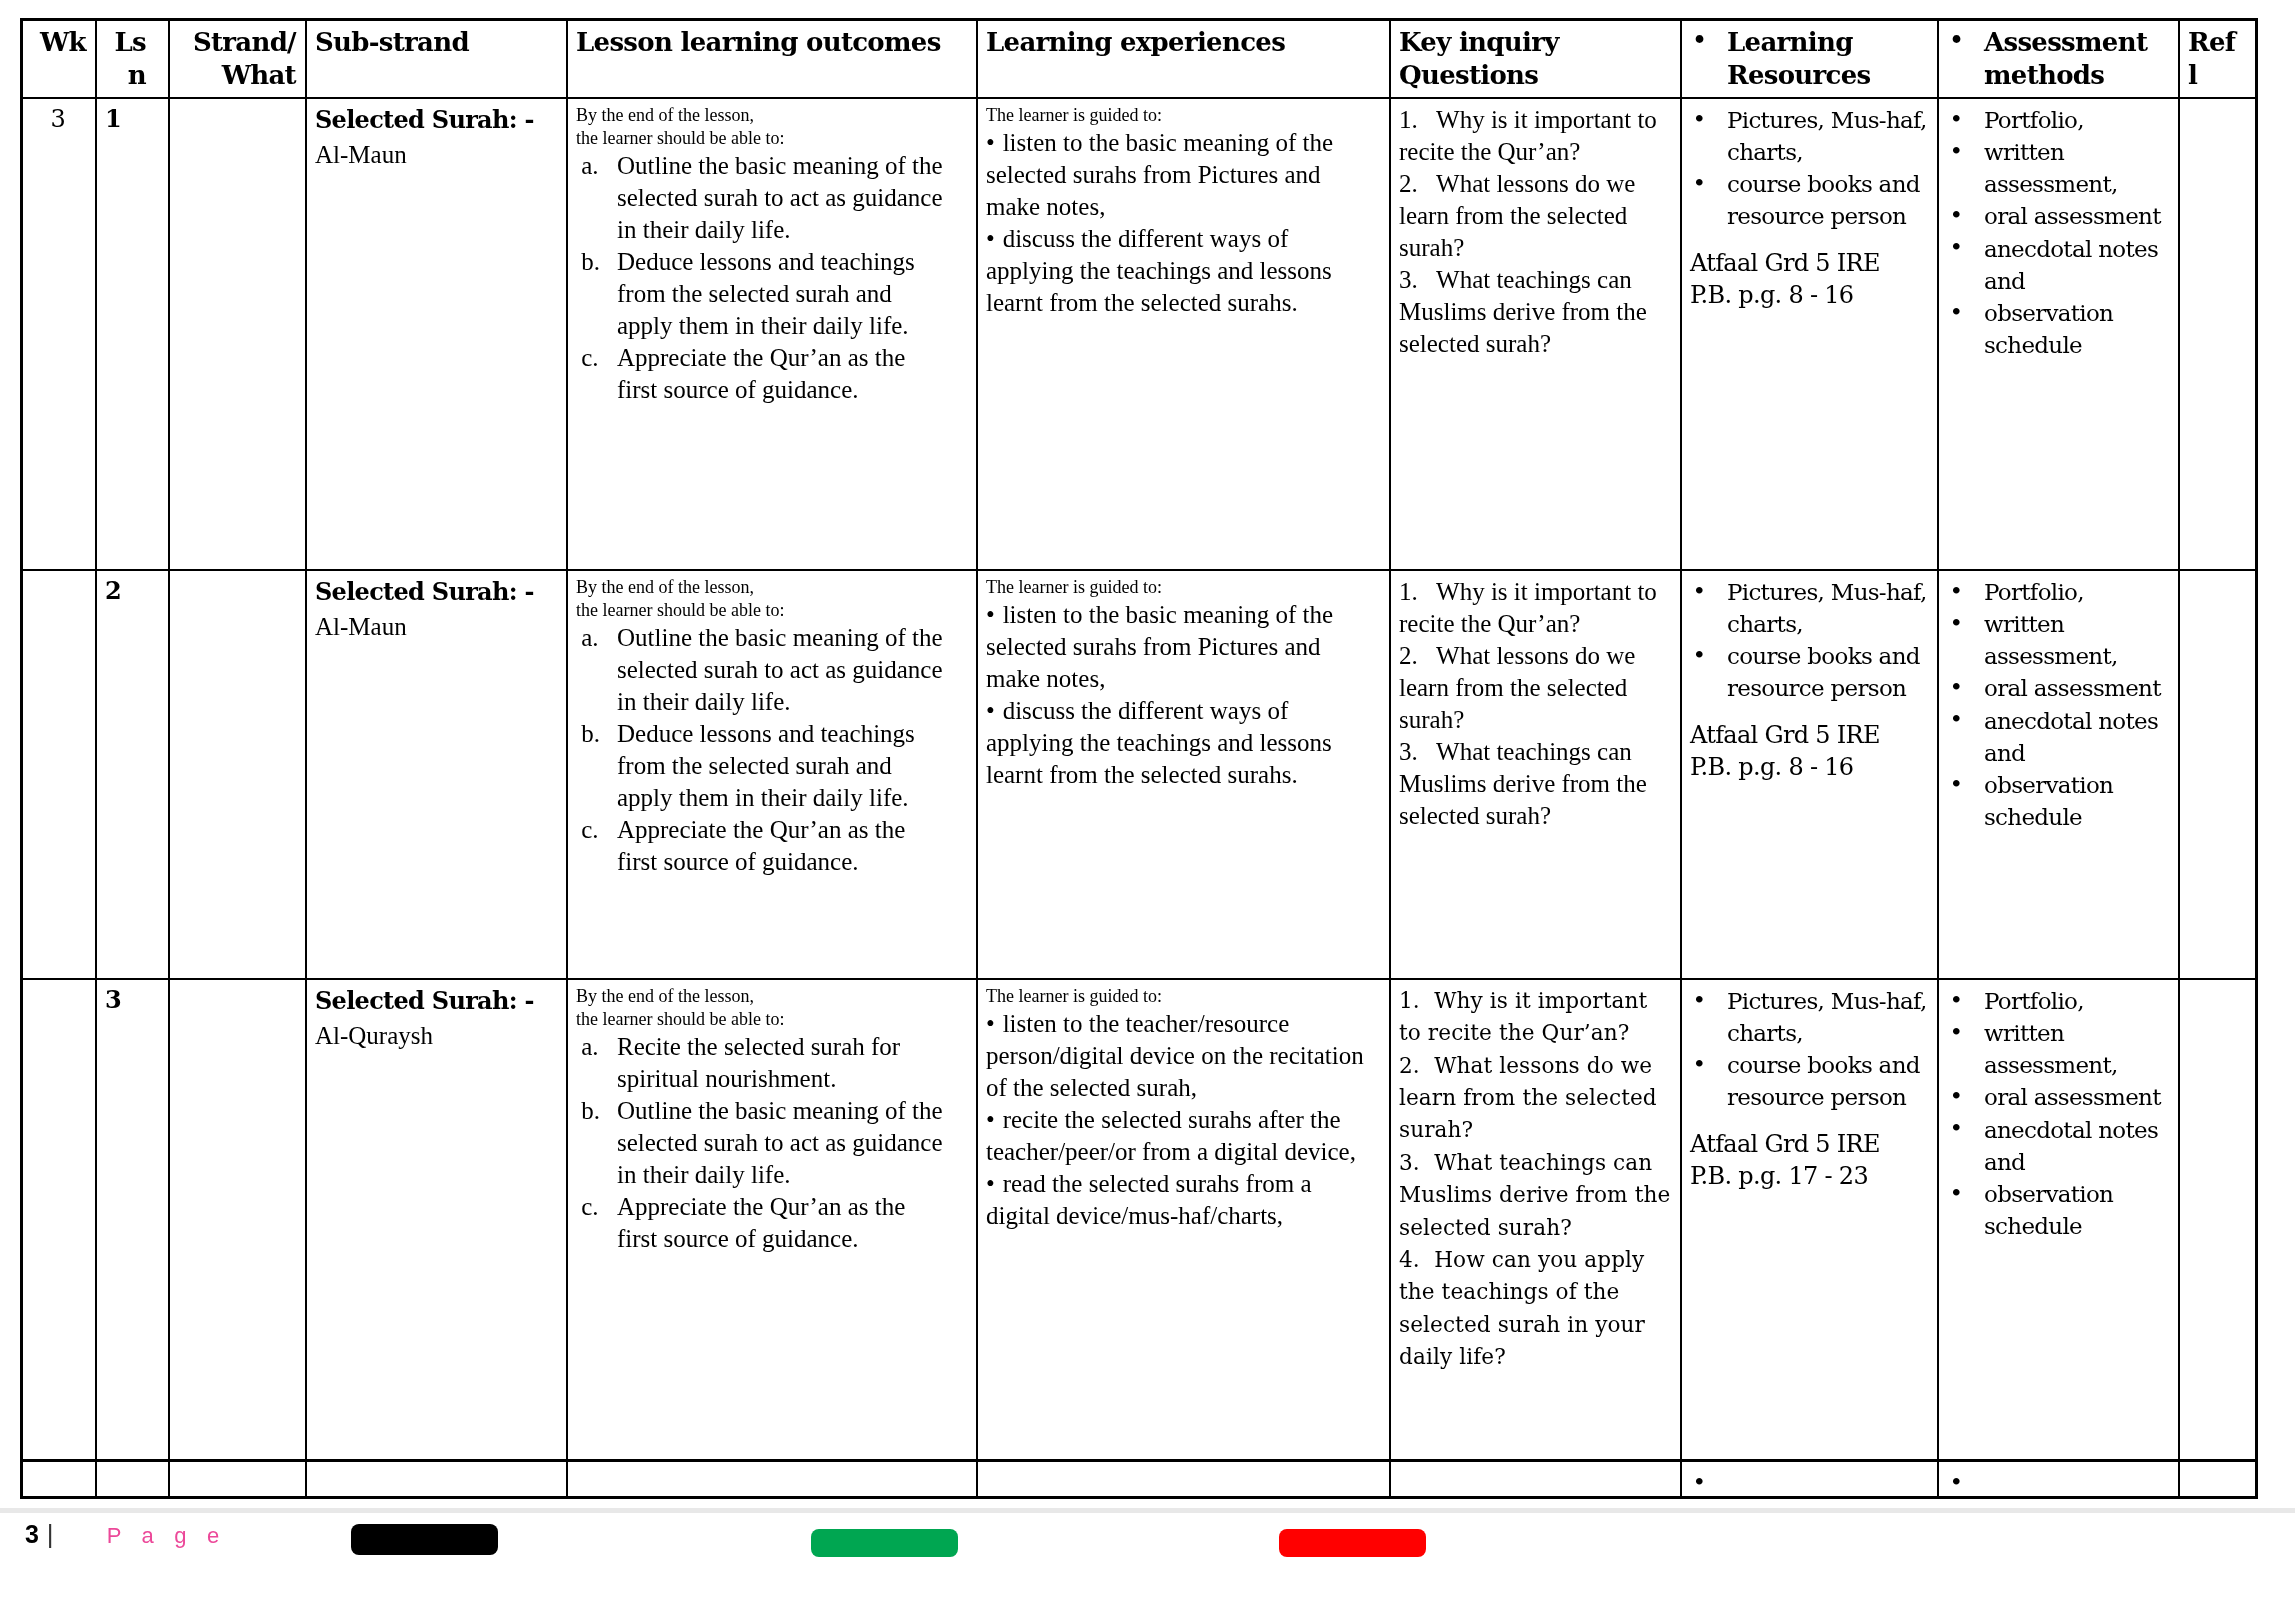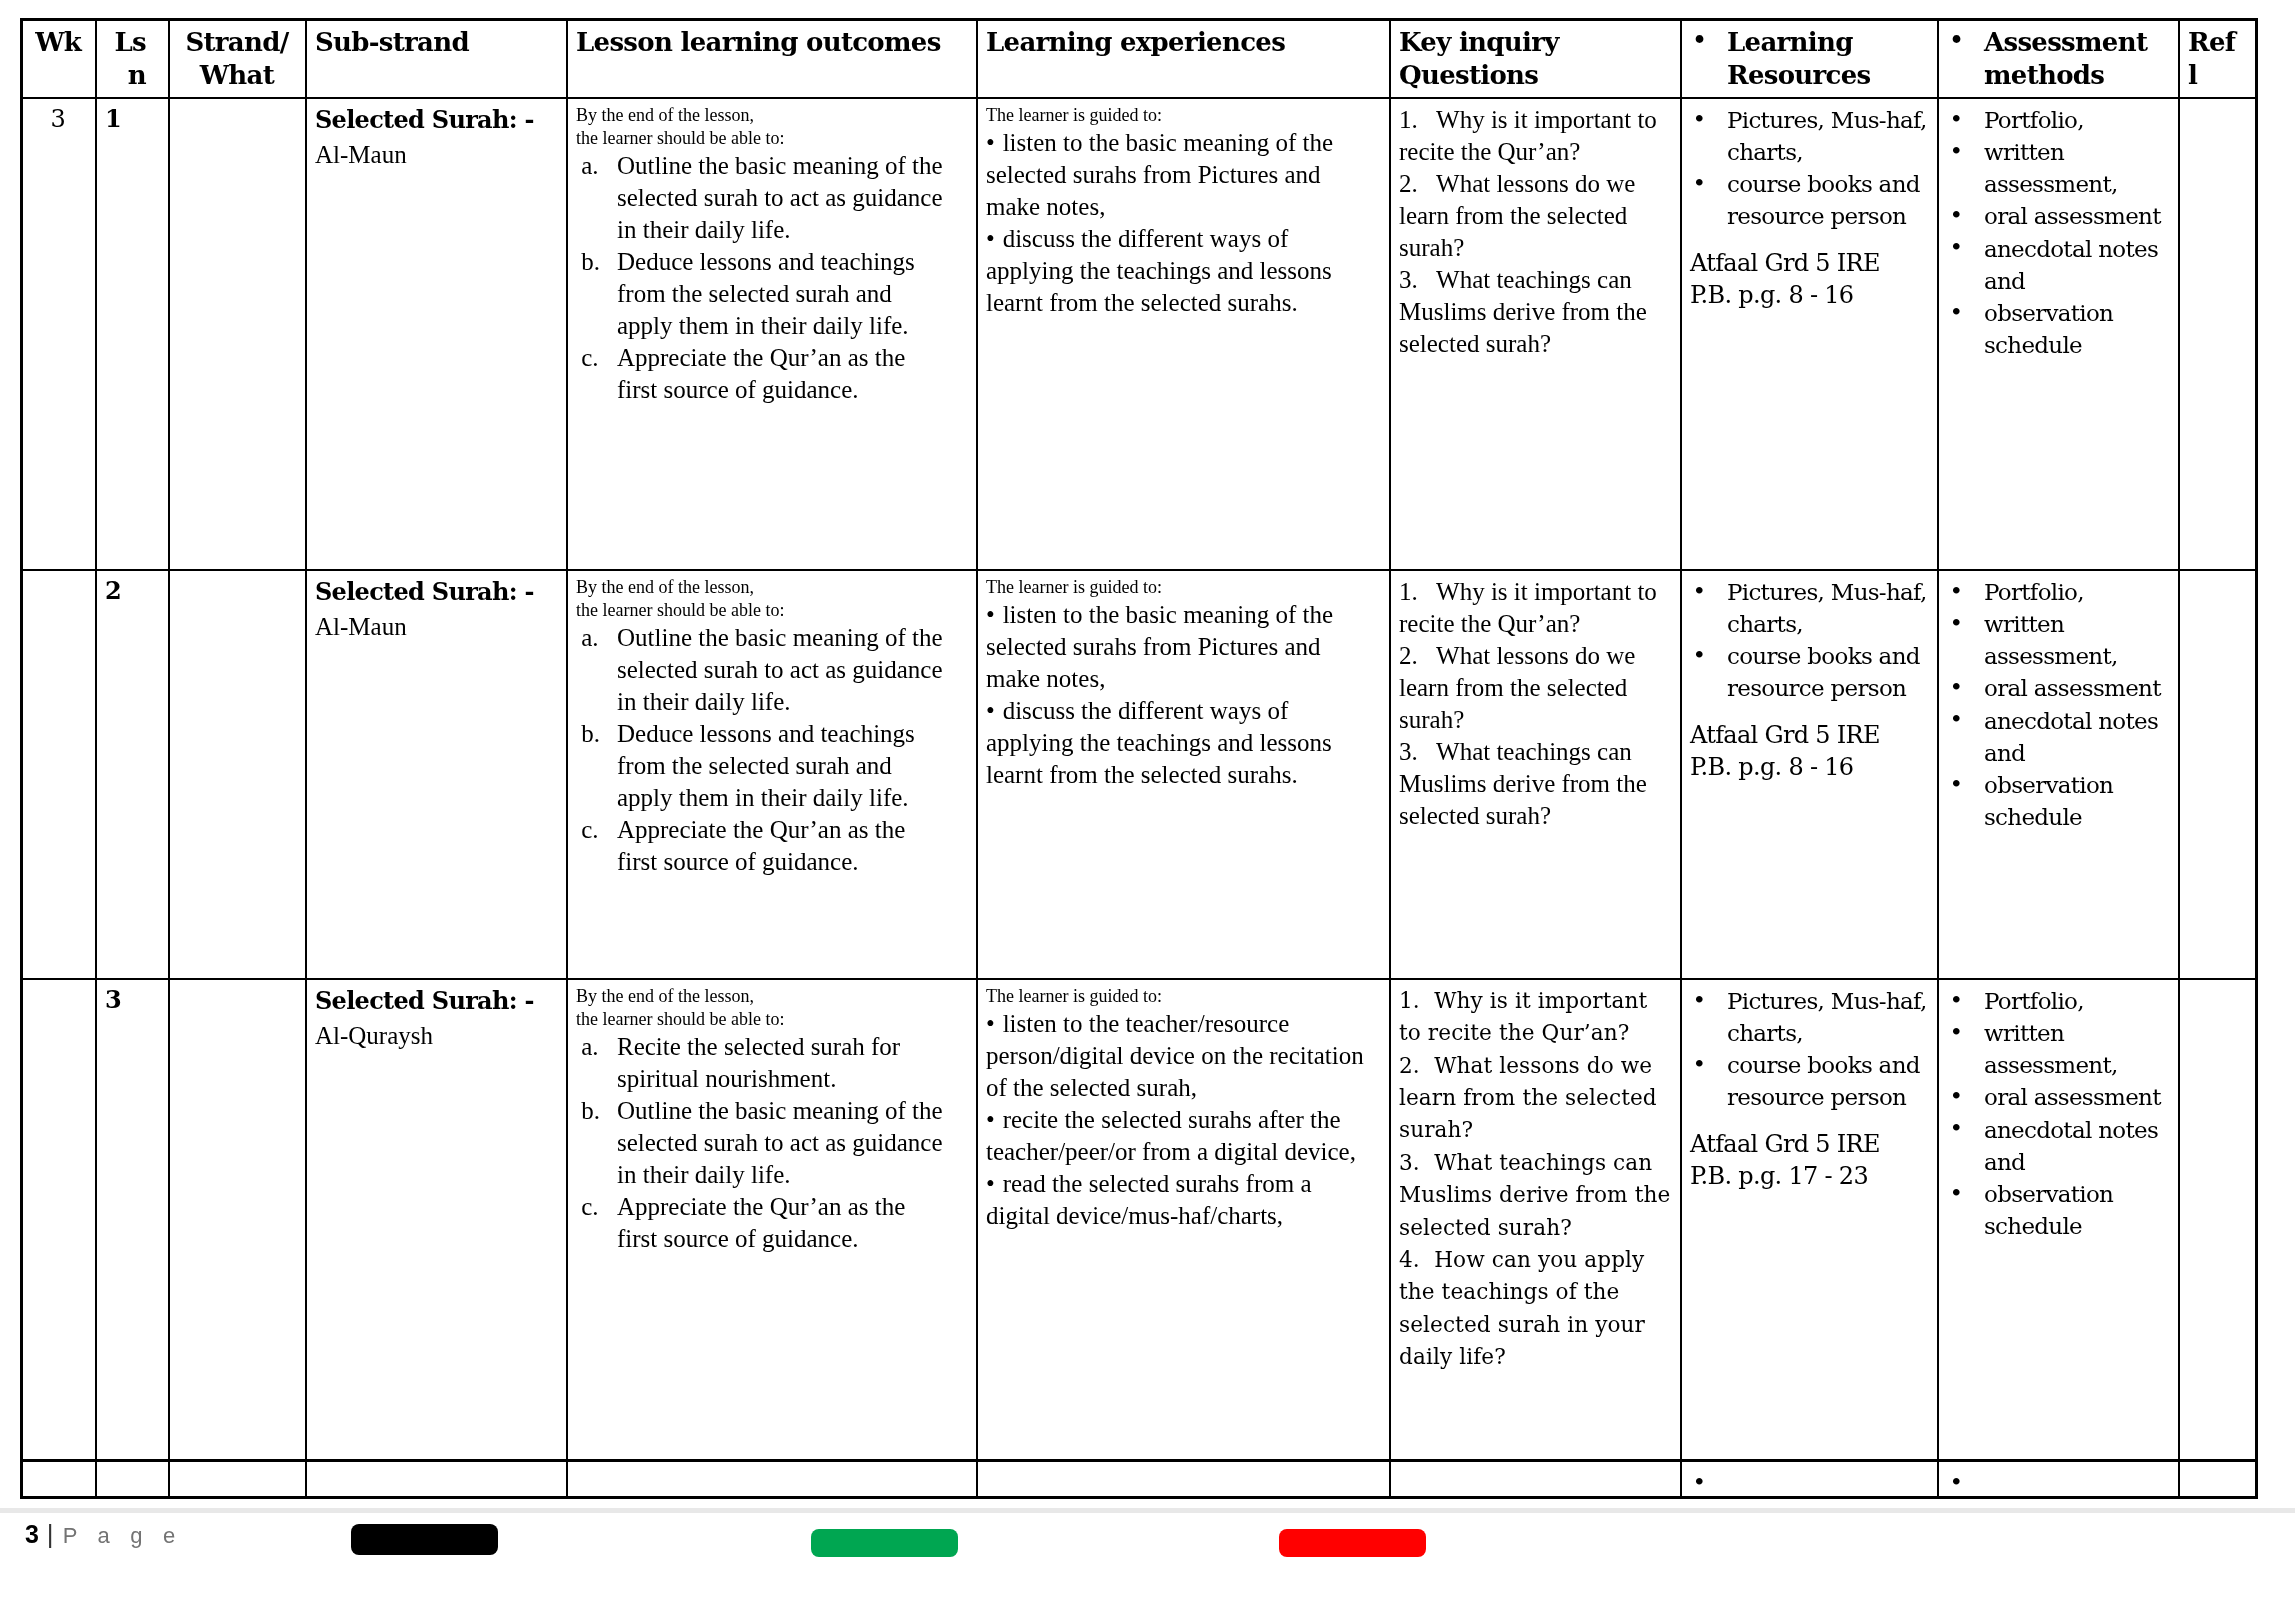--- a/index.html
+++ b/index.html
@@ -18,21 +18,21 @@
 
   tr.h    { height:73px; }
   tr.r1   { height:472px; }
   tr.r2   { height:409px; }
   tr.r3   { height:482px; }
   tr.last { height:37px; }
   tr.last td { border-top:3.3px solid #000; }
 
   th { font-family:"DejaVu Serif", serif; font-weight:700; font-size:26px;
        line-height:1.25; text-align:left; letter-spacing:-0.7px; }
-  .th-center { text-align:center; }
+  .th-center { text-align:right; }
   .narrow-2line { display:block; width:41px;text-align:right; }
   .narrow-ref   { display:block; width:50px; }
 
   td { font-size:25px; line-height:1.28; }
 
   .c-wk  { text-align:center; font-family:"DejaVu Serif", serif; font-size:24px; }
   .c-lsn { font-family:"DejaVu Serif", serif; font-weight:700; font-size:24px; }
 
   .sub-title { font-family:"DejaVu Serif", serif; font-weight:700;
                font-size:24px; letter-spacing:-0.7px; line-height:1.3; }
@@ -64,21 +64,21 @@
   .res-ref { font-size:24px; margin-top:14px;
              letter-spacing:-0.7px; line-height:1.35; }
 
   
   .table-shadow { position:absolute; left:0; top:1508px; width:2295px;
                   height:4.6px; background:#e8e8e8; }
   .footer-pagenum { position:absolute; left:25px; top:1519px;
                     font-family:"Liberation Sans", sans-serif; white-space:nowrap; }
   .fp-num   { font-weight:700; font-size:25px; color:#000; }
   .fp-sep   { color:#333; font-weight:400; font-size:26px; margin:0 9.2px 0 7.9px; }
-  .fp-label { color:#737373; letter-spacing:7.2px; font-size:22px; }
+  .fp-label { color:#ec4899; letter-spacing:7.2px; font-size:22px;margin-left:44px; }
 
   .box { position:absolute; border-radius:7.9px; }
   #box-black { left:351px;  top:1524px; width:147px; height:31px; }
   #box-green { left:811px; top:1529px; width:147px; height:27.5px; }
   #box-red   { left:1279px; top:1529px; width:147px; height:27.5px; }
 </style>
 </head>
 <body>
 
 <div class="page">

